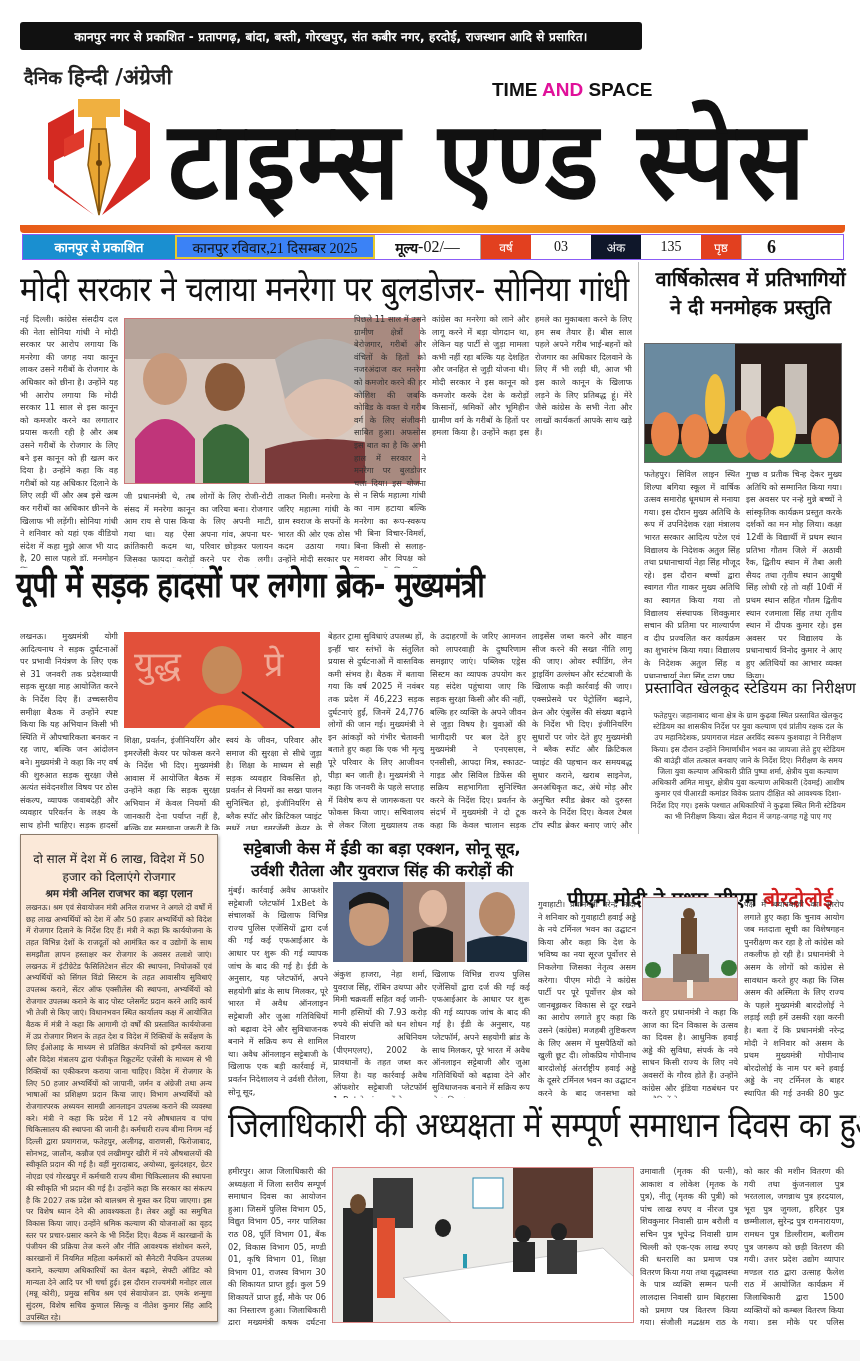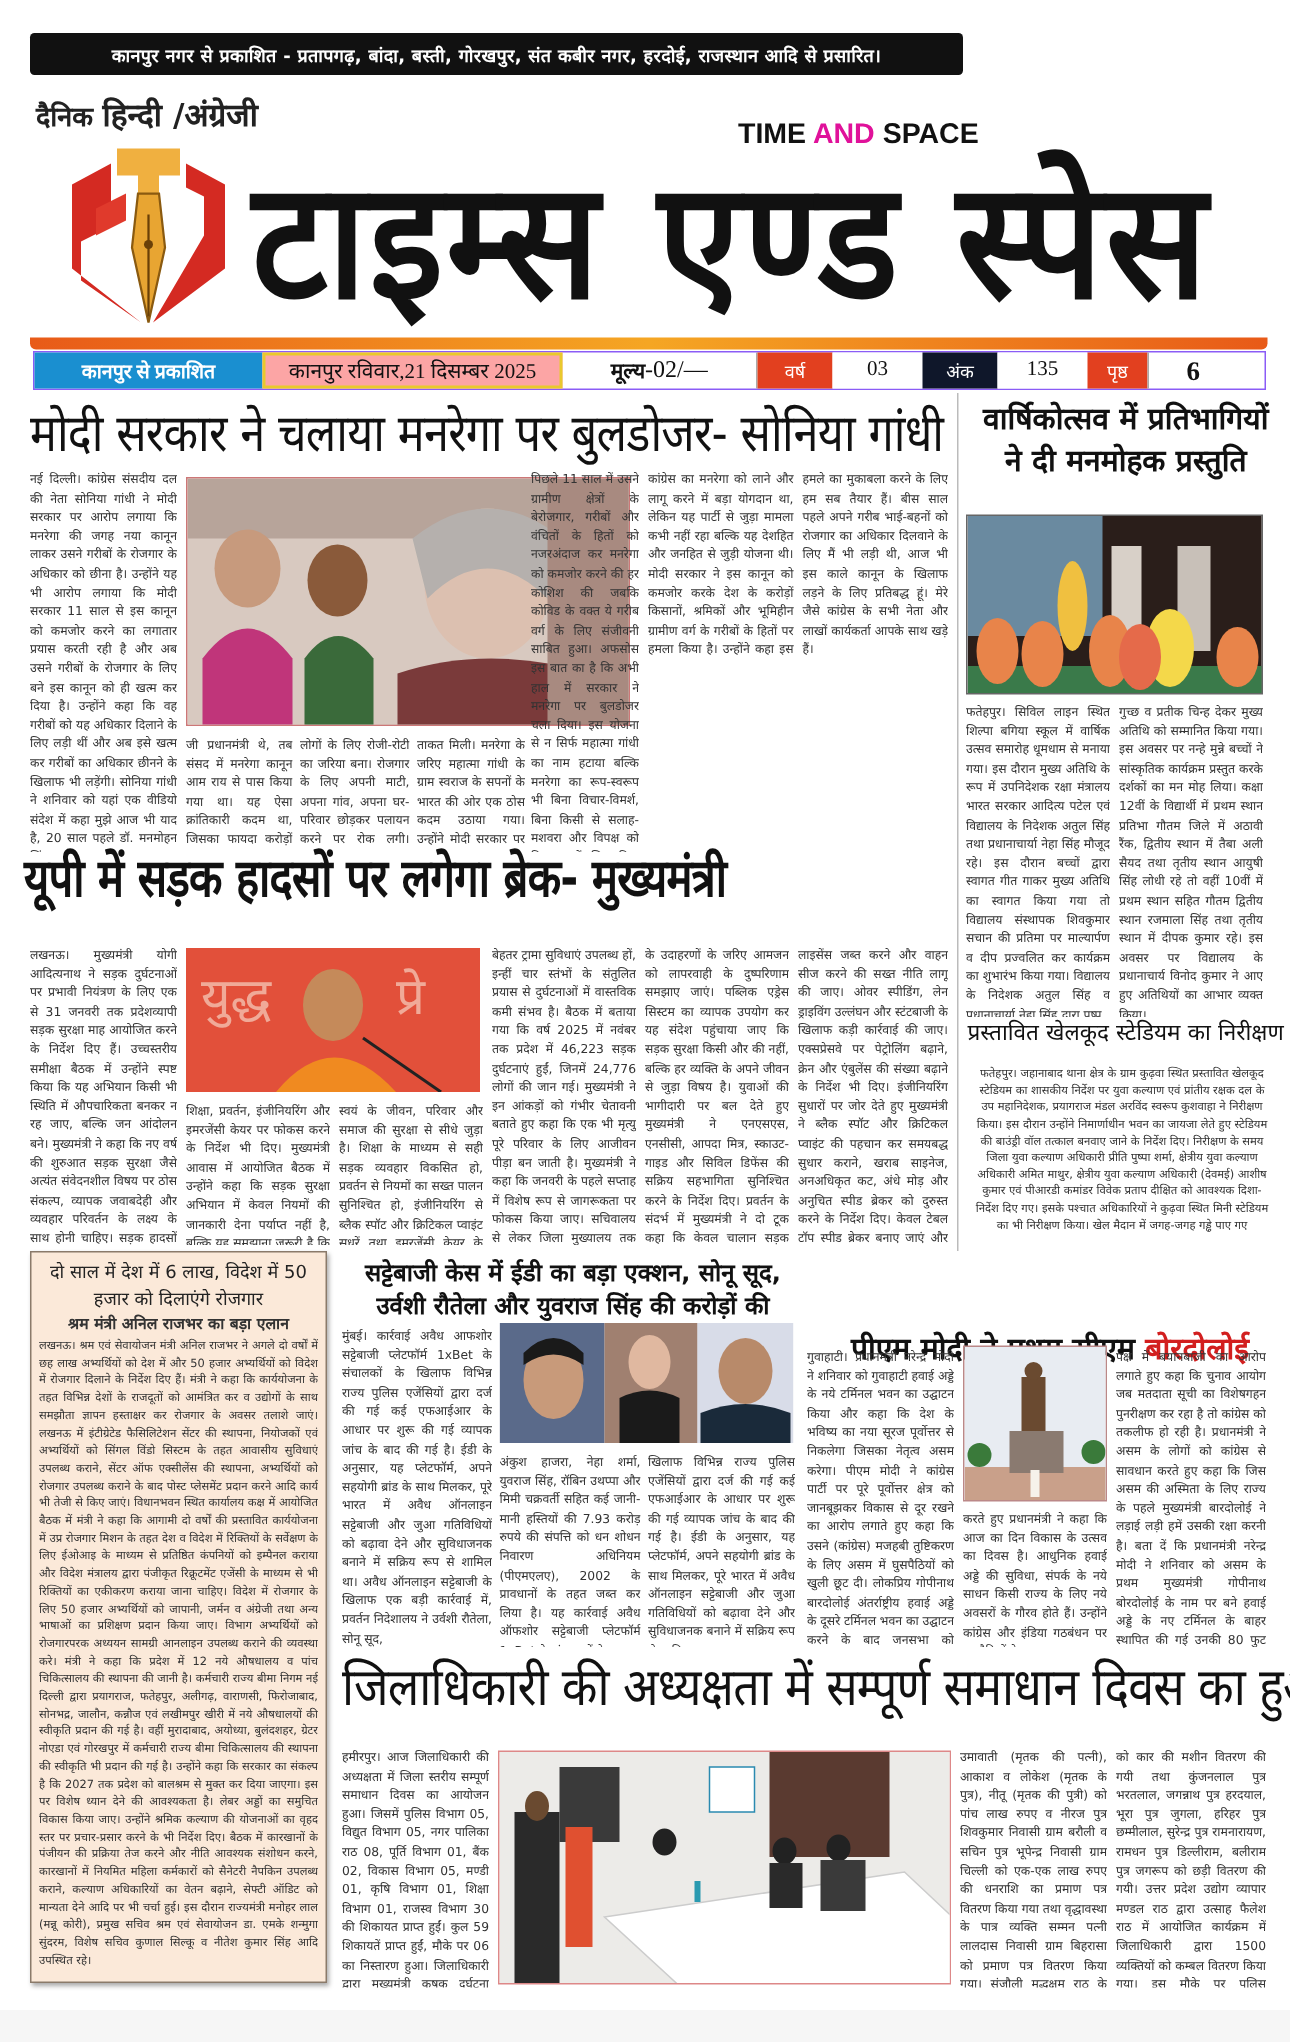--- a/index.html
+++ b/index.html
@@ -9,39 +9,39 @@
   .tagline { left: 24px; top: 62px; font-size: 18px; font-weight: bold; color: #222; }
   .tagline .big { font-size: 21px; }
   .tas { left: 492px; top: 79px; font-size: 19px; font-weight: bold; color: #111; font-family: "Liberation Sans", sans-serif; }
   .tas .pink { color: #e0119a; }
   .logo { left: 40px; top: 95px; width: 118px; height: 122px; }
   .masthead { left: 168px; top: 88px; width: 680px; height: 135px; font-family: "DejaVu Sans", sans-serif; font-weight: 900; font-size: 100px; line-height: 135px; letter-spacing: 2px; color: #111; white-space: nowrap; transform: scaleY(1.08); transform-origin: top left; }
   .rule-orange { left: 20px; top: 225px; width: 825px; height: 8px; background: linear-gradient(90deg,#e85a18,#f5a623 50%,#e85a18); border-radius: 0 0 4px 4px; }
   .infobar { left: 22px; top: 234px; width: 822px; height: 26px; display: flex; border: 1px solid #8b5cf6; font-size: 14px; font-family: Liberation Serif, serif; }
   .infobar > div { display: flex; align-items: center; justify-content: center; height: 100%; }
   .ib-pub { width: 152px; background: #1a8fd0; color: #fff; font-weight: bold; font-size: 13px; }
-  .ib-date { width: 200px; border: 2px solid #e9c92c; background: #fca5a5; }
-  .ib-price { width: 130px; border-right: 1px solid #aaa; font-weight: bold; }
+  .ib-date { width: 200px; border: 2px solid #e9c92c; background: #3b82f6; }
+  .ib-price { width: 106px; border-right: 1px solid #aaa; font-weight: bold; }
   .ib-lbl-red { width: 50px; background: #e2401f; color: #fff; font-size: 12px; }
   .ib-val { width: 60px; background: #fff; }
   .ib-lbl-blue { width: 50px; background: #0f172a; color: #fff; font-size: 12px; }
   .ib-page { width: 60px; font-weight: bold; font-size: 18px; border-left: 1px solid #aaa; }
   .headline { font-family: "DejaVu Sans", sans-serif; color: #111; white-space: nowrap; }
   .h1 { left: 20px; top: 264px; font-size: 30px; font-weight: normal; transform: scaleY(1.15); transform-origin: top left; letter-spacing: -0.5px; }
   .h-right { left: 648px; top: 265px; width: 205px; text-align: center; font-size: 20px; font-weight: bold; line-height: 28px; white-space: normal; }
   .h2 { left: 16px; top: 560px; font-size: 29px; font-weight: 900; transform: scaleY(1.2); transform-origin: top left; letter-spacing: -0.5px; }
   .h-stadium { left: 645px; top: 677px; font-size: 15px; font-weight: normal; }
   .h-ed { left: 232px; top: 838px; width: 300px; text-align: center; font-size: 16px; font-weight: bold; line-height: 22px; white-space: normal; }
   .h-pm { left: 545px; top: 884px; width: 310px; text-align: center; font-size: 20px; font-weight: bold; line-height: 30px; white-space: normal; }
   .h-pm .red { color: #d21f1f; }
   .h-pm .l2 { color: #d21f1f; display: block; }
   .h3 { left: 228px; top: 1100px; font-size: 31px; font-weight: normal; transform: scaleY(1.12); transform-origin: top left; letter-spacing: -0.5px; }
   .col { font-size: 8.2px; line-height: 12.6px; color: #333; text-align: justify; overflow: hidden; font-family: "DejaVu Sans", sans-serif; }
   .photo { overflow: hidden; }
-  .boxed { left: 20px; top: 834px; width: 198px; height: 488px; background: #fbe9d9; border: 1.5px solid #8a7a6a; box-shadow: 1px 2px 3px #aaa; padding: 4px 5px; }
+  .boxed { left: 20px; top: 834px; width: 198px; height: 488px; background: #fbe9d9; border: 1.5px solid #8a7a6a; box-shadow: 1px 2px 3px #aaa; padding: 15px 5px; }
   .boxed .bt1 { font-size: 12px; text-align: center; line-height: 18px; color: #222; }
   .boxed .bt2 { font-size: 10.5px; text-align: center; font-weight: bold; color: #333; margin-bottom: 2px; }
   .boxed .col { font-size: 7.6px; line-height: 11.7px; }
   .sep { background: #bbb; }
 </style>
 </head>
 <body>
 
 <div class="abs topbar">
   <span>कानपुर नगर से प्रकाशित - प्रतापगढ़, बांदा, बस्ती, गोरखपुर, संत कबीर नगर, हरदोई, राजस्थान आदि से प्रसारित।</span>

